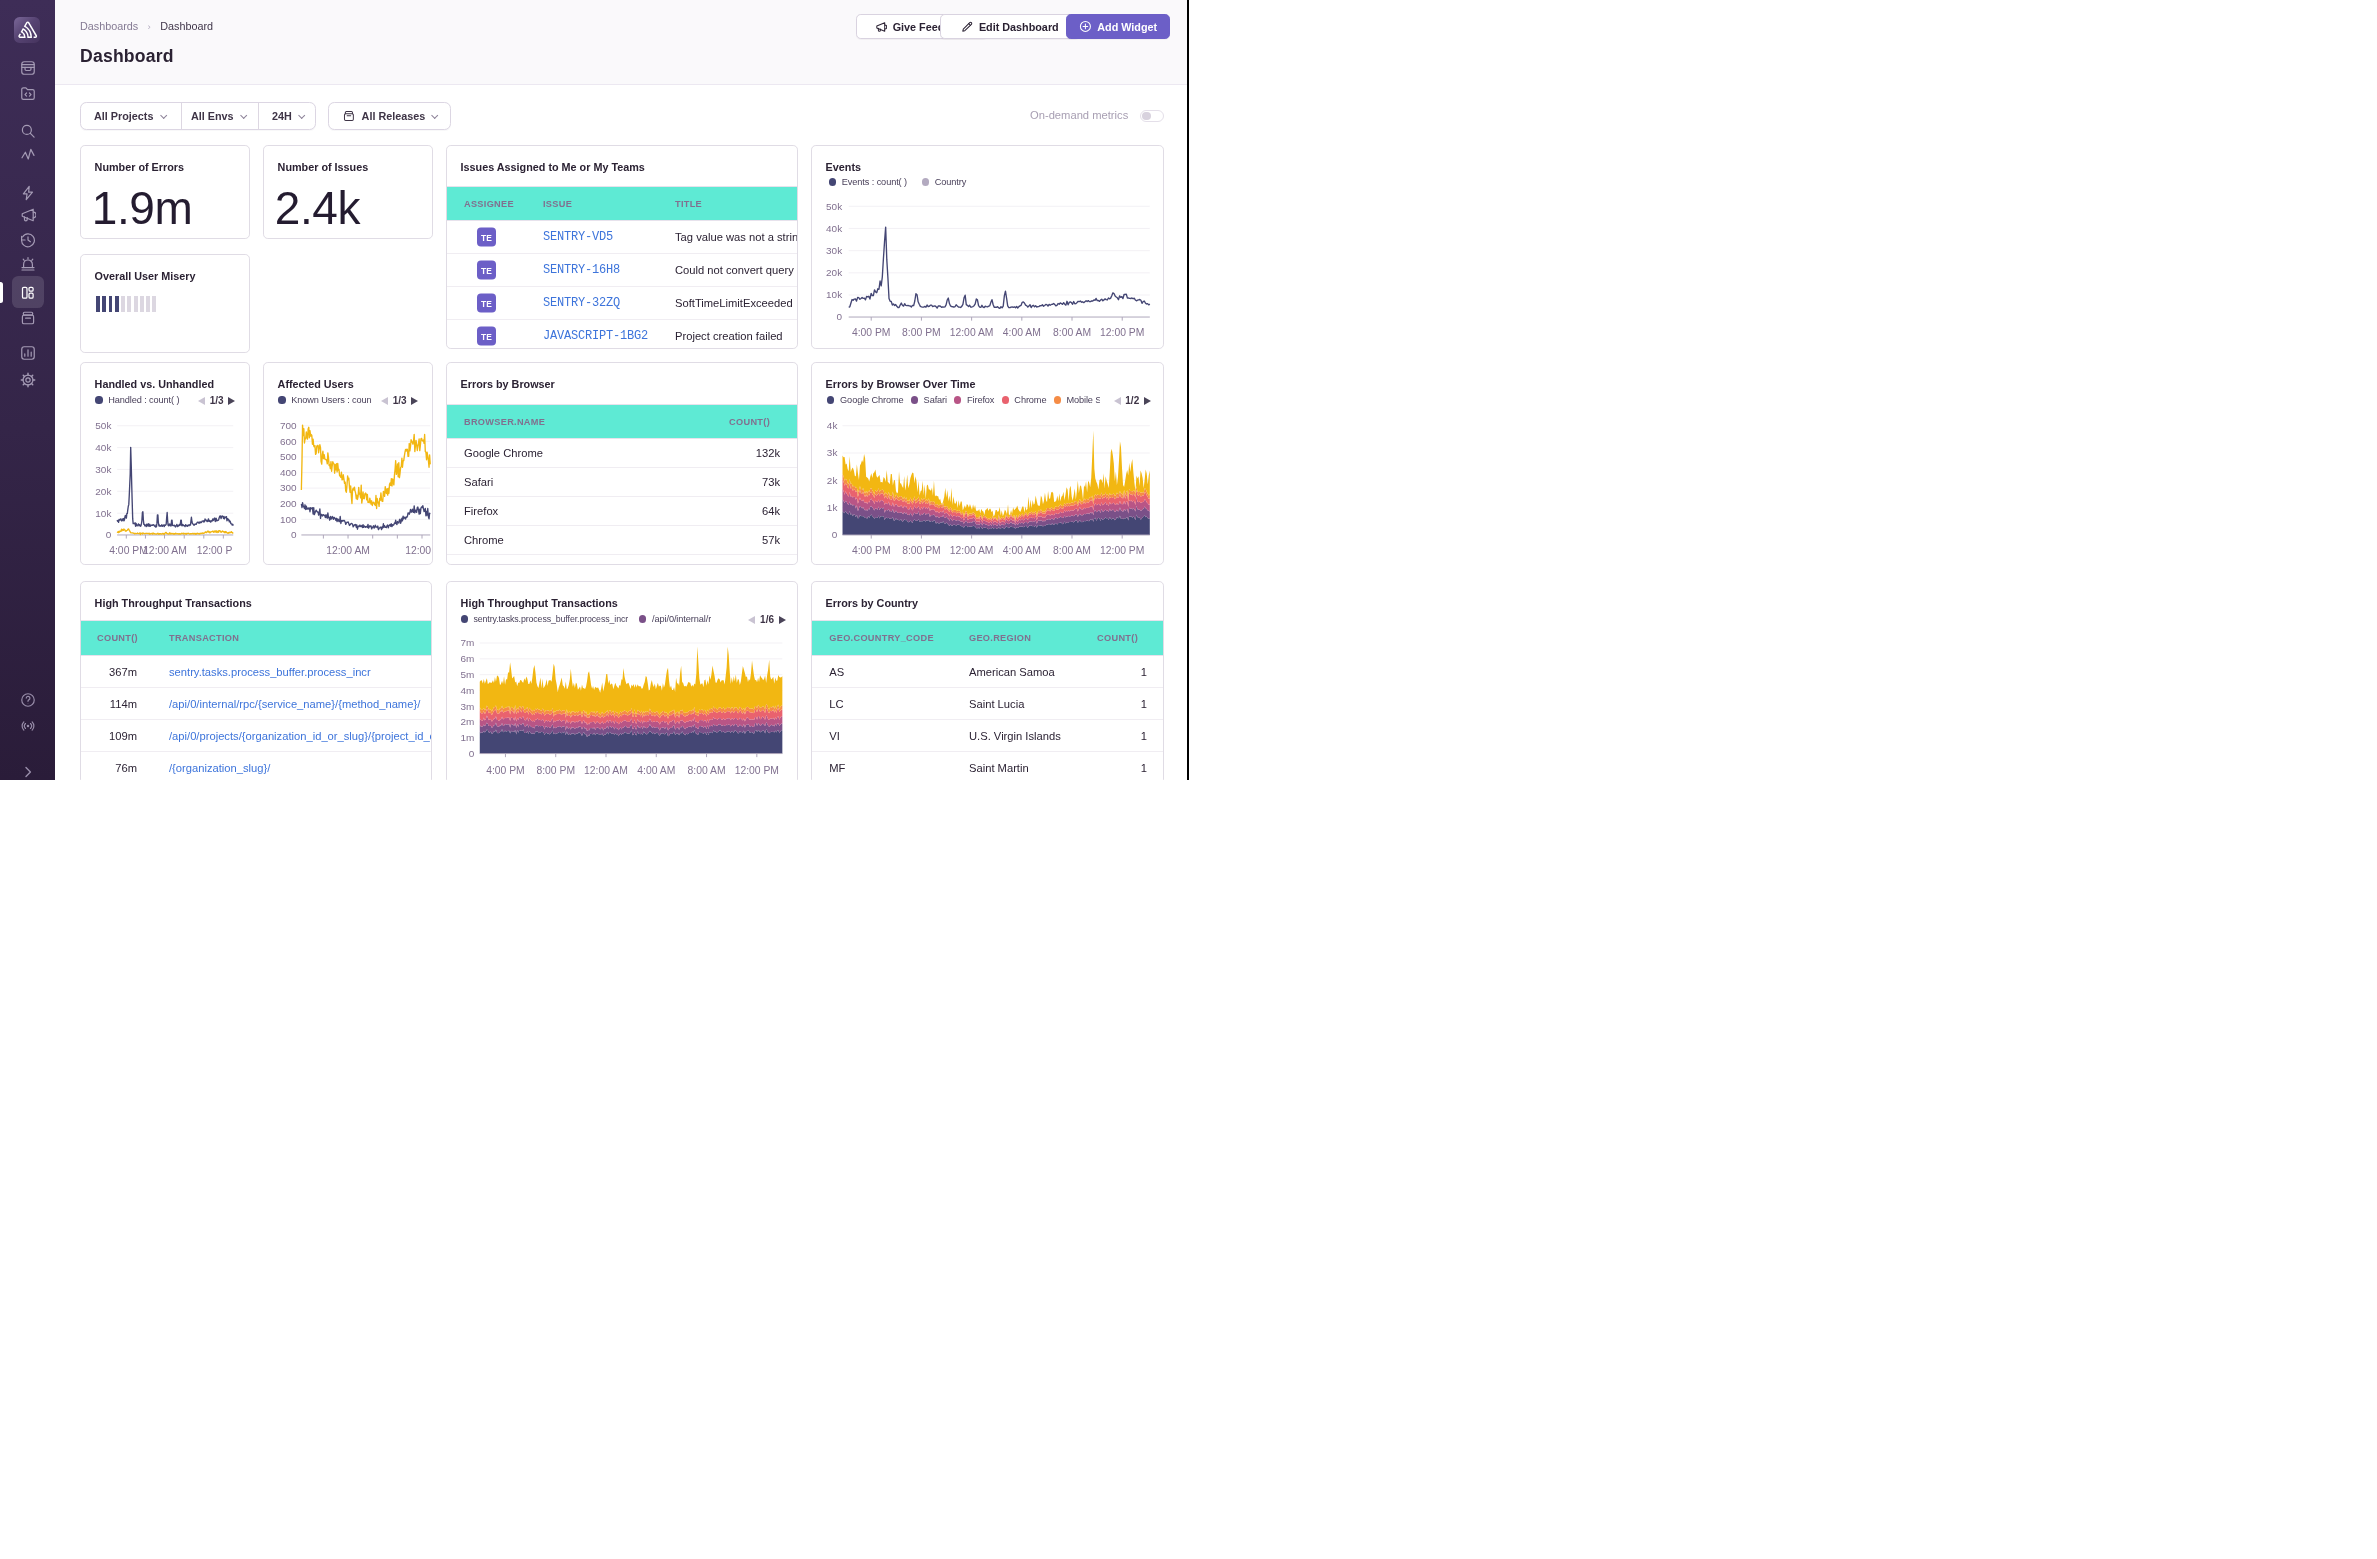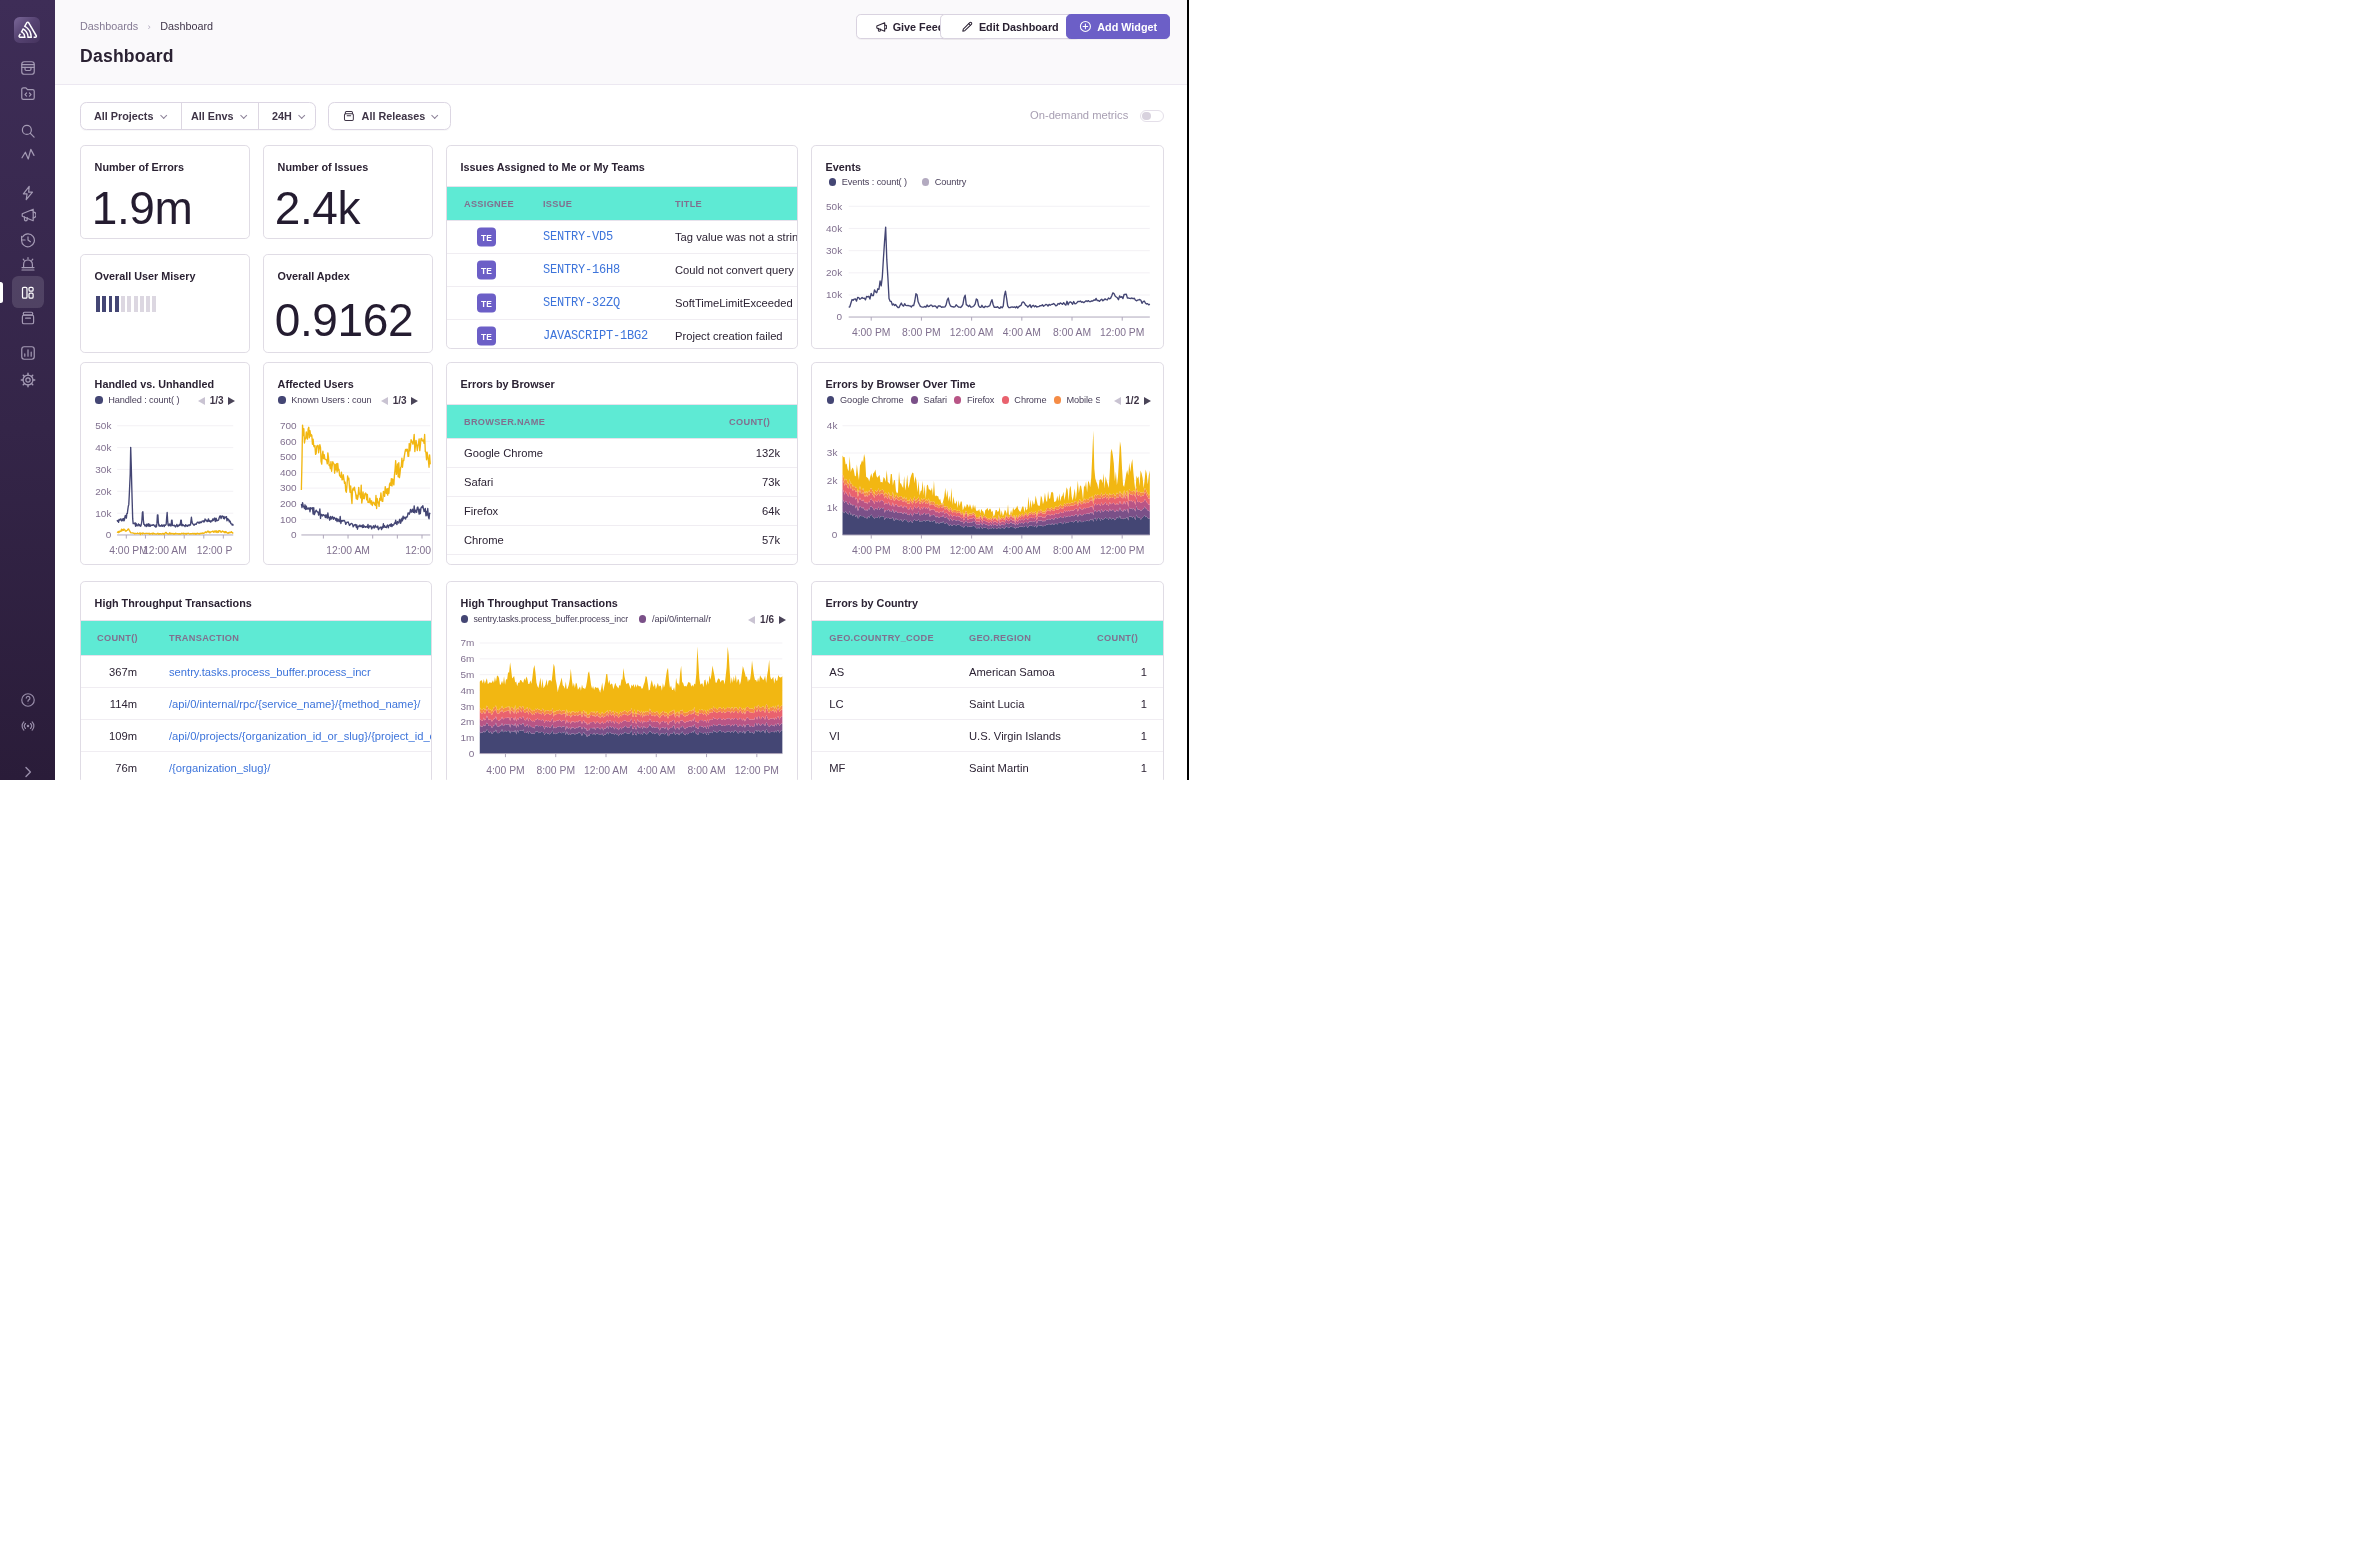--- a/index.html
+++ b/index.html
@@ -315,24 +315,20 @@
   <div class="mbar" style="left:27.6px;top:41px;background:#444674"></div>
   <div class="mbar" style="left:34px;top:41px;background:#444674"></div>
   <div class="mbar" style="left:40px;top:41px;background:#dcd7e1"></div>
   <div class="mbar" style="left:46px;top:41px;background:#dcd7e1"></div>
   <div class="mbar" style="left:53px;top:41px;background:#dcd7e1"></div>
   <div class="mbar" style="left:59px;top:41px;background:#dcd7e1"></div>
   <div class="mbar" style="left:65px;top:41px;background:#dcd7e1"></div>
   <div class="mbar" style="left:71px;top:41px;background:#dcd7e1"></div>
 </div>
 
-<div class="card" style="left:263px;top:254px;width:170px;height:99px">
-  <div class="ctitle">Overall Apdex</div>
-  <div class="bignum" style="top:42px">0.9162</div>
-</div>
 
 <div class="card" style="left:80px;top:362px;width:170px;height:203px">
   <svg class="chart" width="170" height="203" viewBox="0 0 212.3 254.4" font-family="Liberation Sans, sans-serif">
         <line x1="44.9" y1="78.6" x2="190.4" y2="78.6" stroke="#f0eef3" stroke-width="1"></line>
         <line x1="44.9" y1="106.0" x2="190.4" y2="106.0" stroke="#f0eef3" stroke-width="1"></line>
         <line x1="44.9" y1="133.4" x2="190.4" y2="133.4" stroke="#f0eef3" stroke-width="1"></line>
         <line x1="44.9" y1="160.8" x2="190.4" y2="160.8" stroke="#f0eef3" stroke-width="1"></line>
         <line x1="44.9" y1="188.2" x2="190.4" y2="188.2" stroke="#f0eef3" stroke-width="1"></line>
         <line x1="44.9" y1="215.5" x2="190.4" y2="215.5" stroke="#aba3b8" stroke-width="1.2"></line>
         <line x1="56.4" y1="215.5" x2="56.4" y2="220.0" stroke="#aba3b8" stroke-width="1.2"></line>

